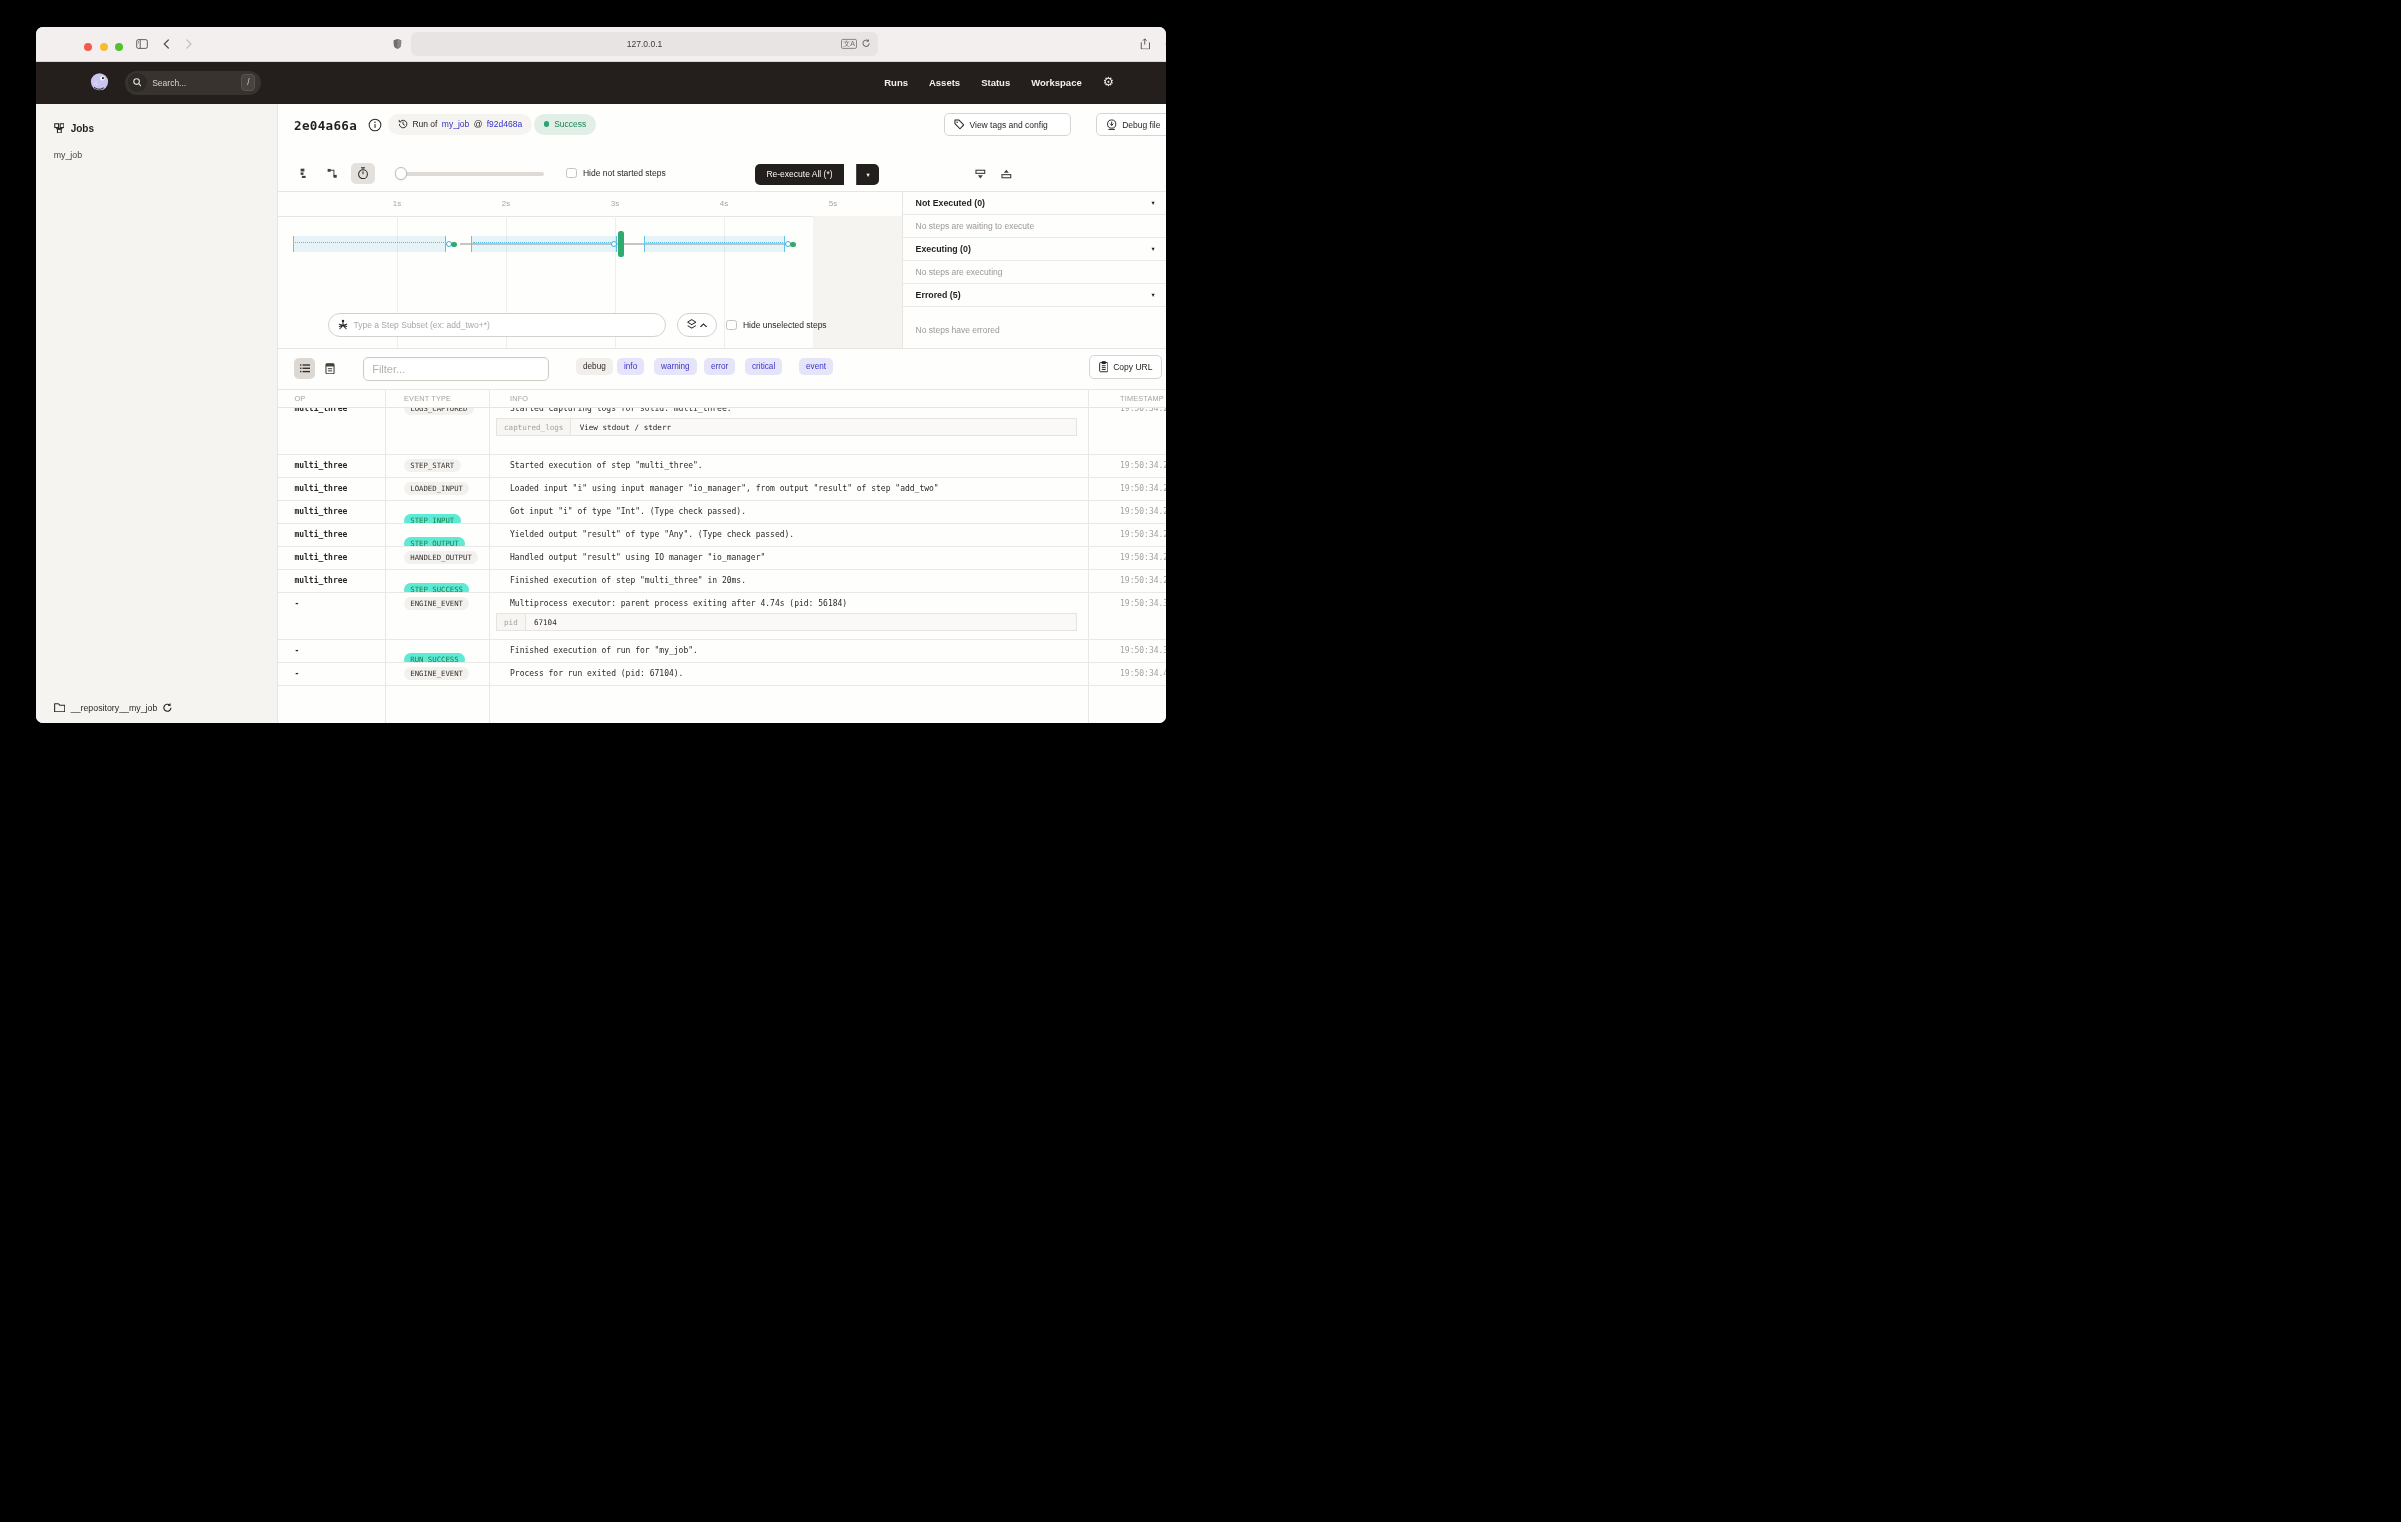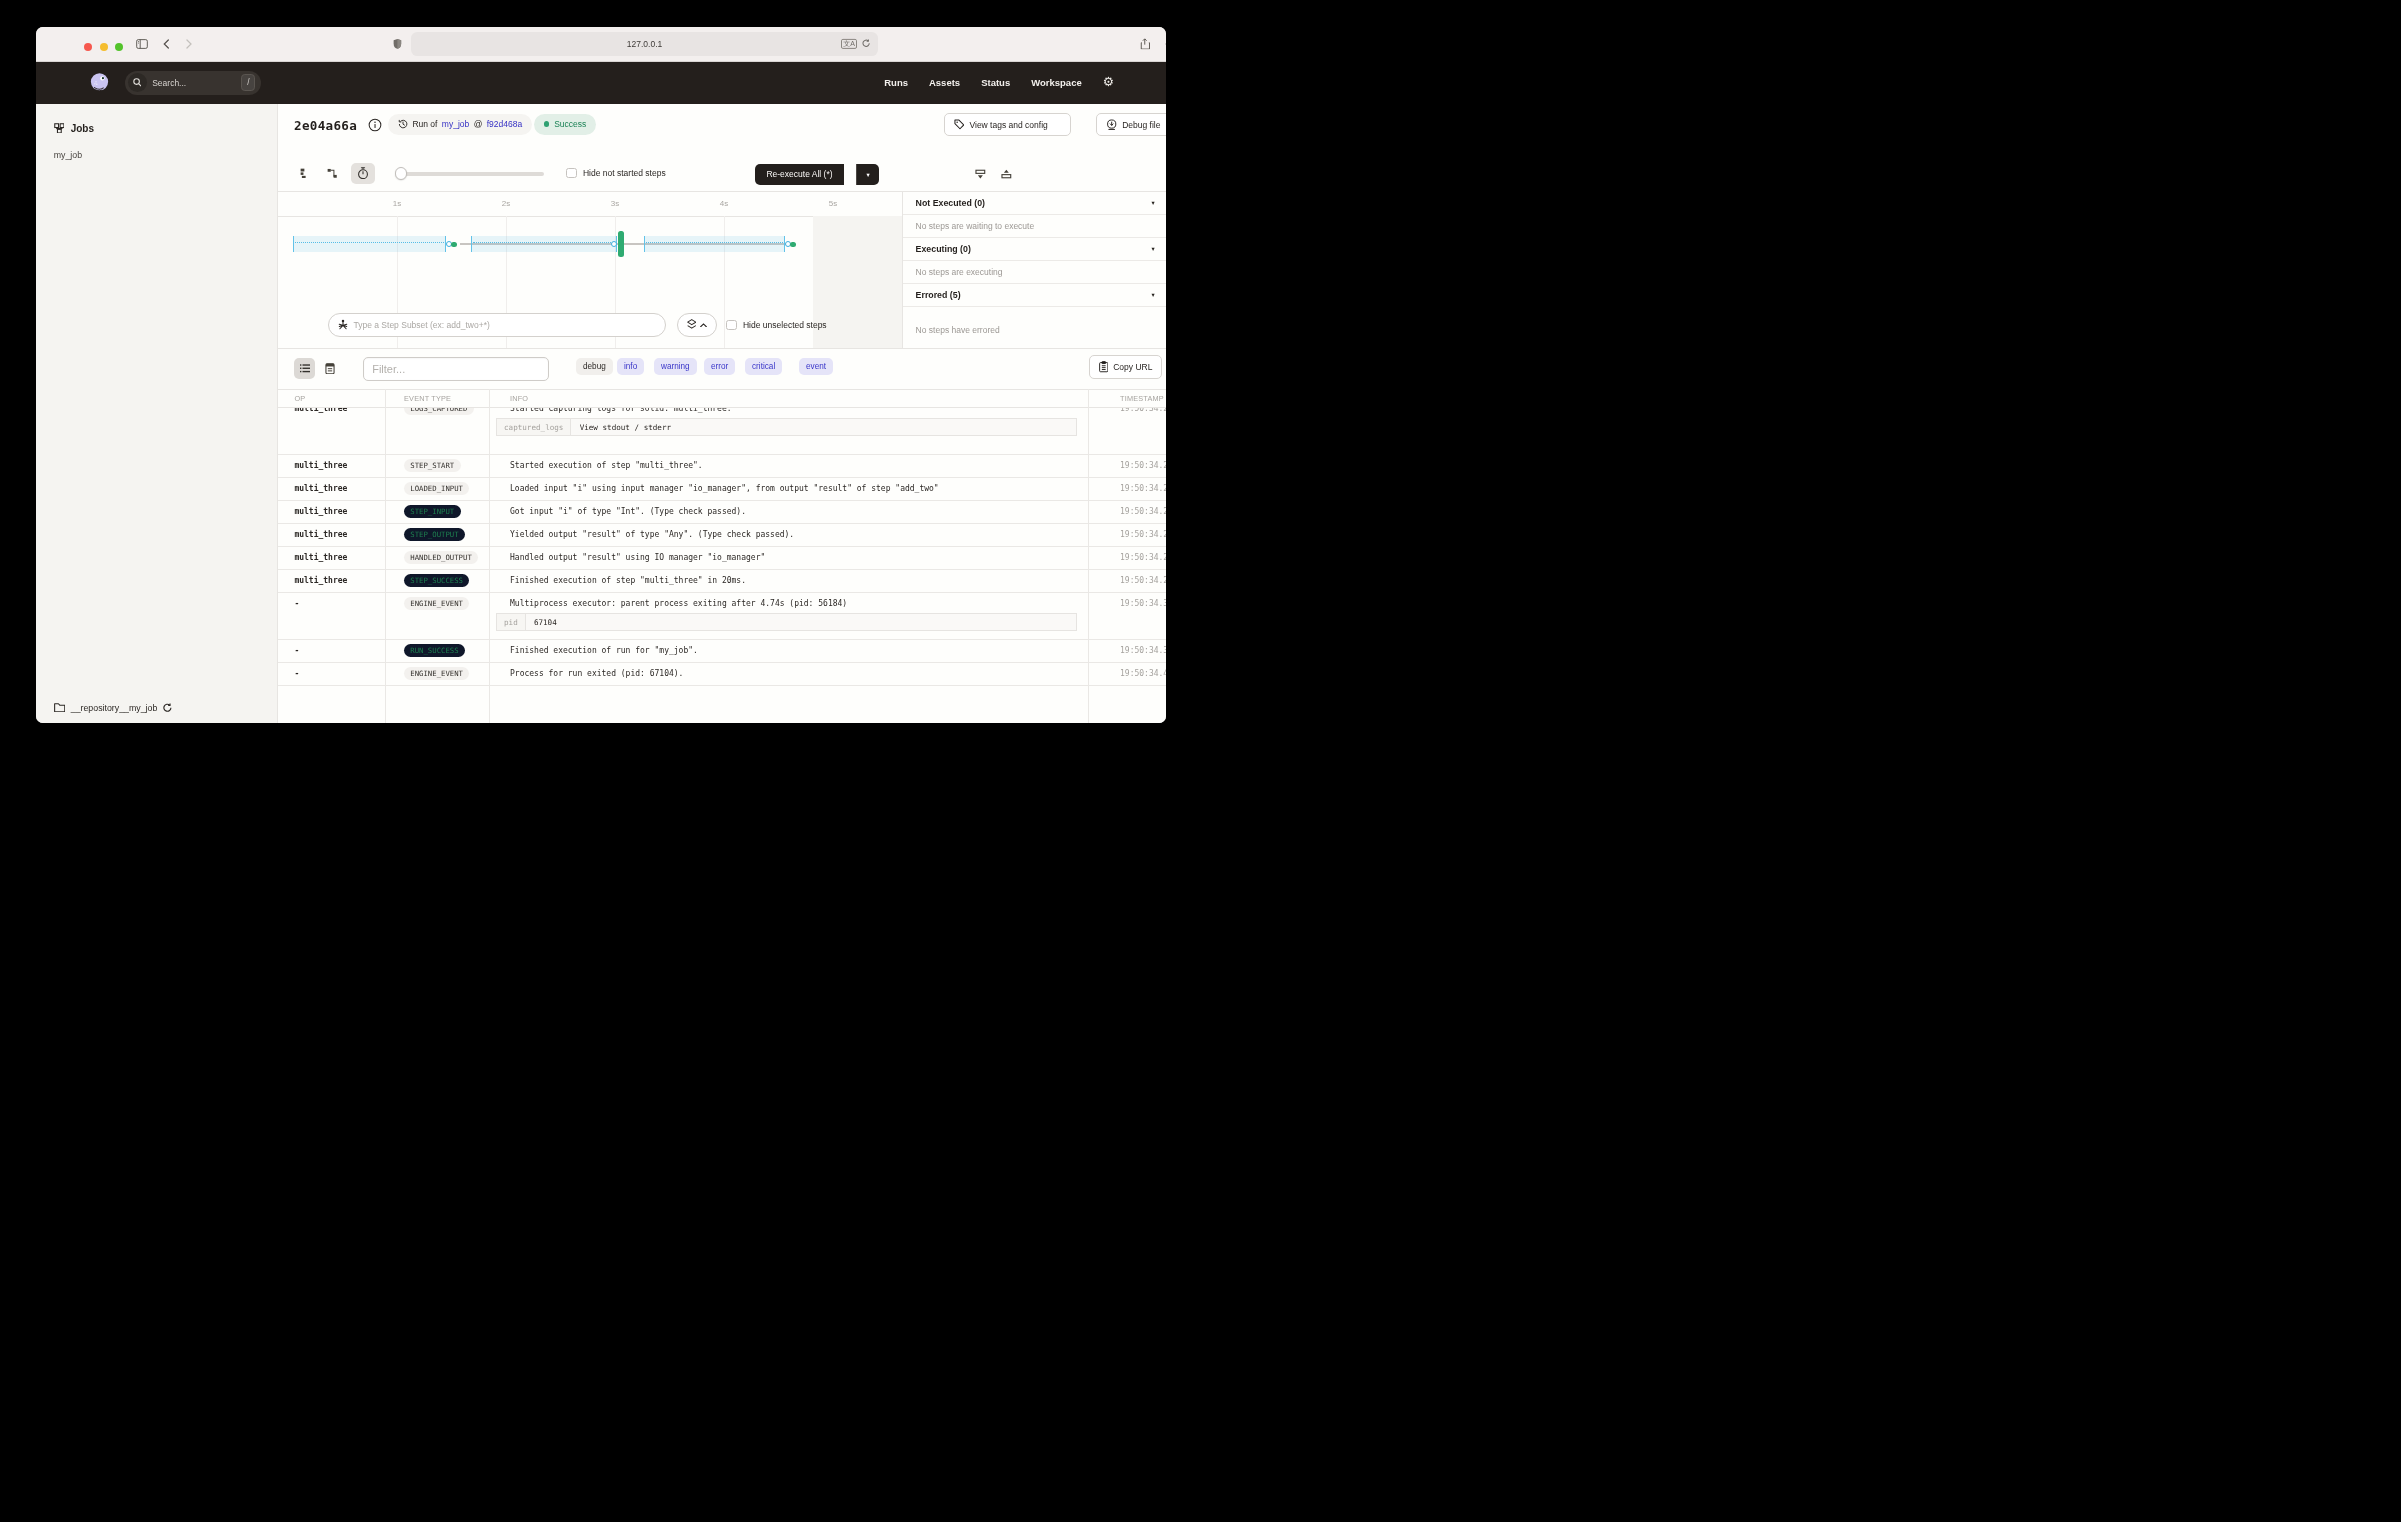--- a/index.html
+++ b/index.html
@@ -113,21 +113,21 @@
   .thead div:nth-child(4){padding-left:33px;}
   .trow{border-bottom:0.6px solid #eae8e5;overflow:hidden;position:relative;cursor:pointer;}
   .trow .grid{display:grid;grid-template-columns:107px 104px 598px 1fr;}
   .cell{padding-top:6.3px;font-family:var(--mono);font-size:8px;color:#2b2724;}
   .cell.op{padding-left:16.4px;font-weight:700;}
   .cell.type{padding-left:19px;padding-top:4.4px;}
   .cell.info{padding-left:21px;}
   .cell.ts{padding-left:33px;color:#a5a29e;}
   .evbadge{display:inline-block;padding:1.9px 6.3px;border-radius:8.2px;font-size:7.3px;font-family:var(--mono);}
   .evbadge.gray{background:#f3f1ee;color:#33302c;}
-  .evbadge.green{background:#0f172a;color:#1d7f4f;}
+  .evbadge.green{background:#5eead4;color:#1d7f4f;margin-top:9px;}
   .subbox{margin:5px 0 0 -14px;width:581px;background:#faf9f7;border:0.6px solid #e6e4e1;display:flex;align-items:stretch;font-family:var(--mono);font-size:7.6px;}
   .subbox .k{padding:3.8px 7px;color:#a5a29e;border-right:0.6px solid #e6e4e1;background:#f7f6f3;flex:0 0 auto;}
   .subbox .v{padding:3.8px 8.2px;color:#2b2724;}
   svg{display:block;}
 </style>
 </head>
 <body>
 
 <div class="window">
 

